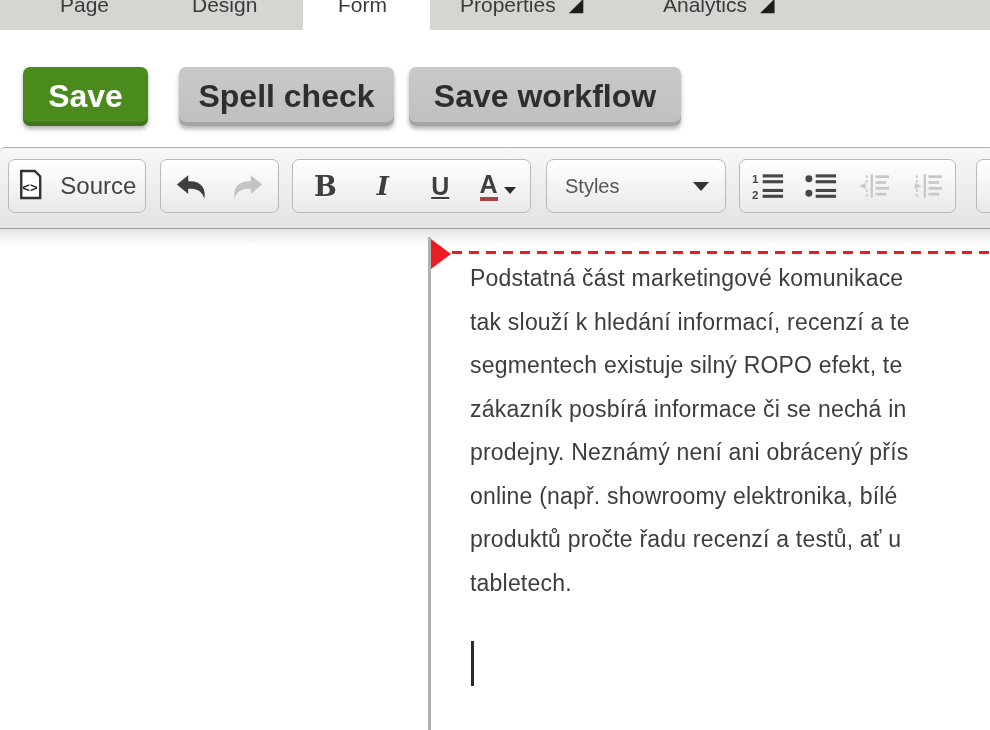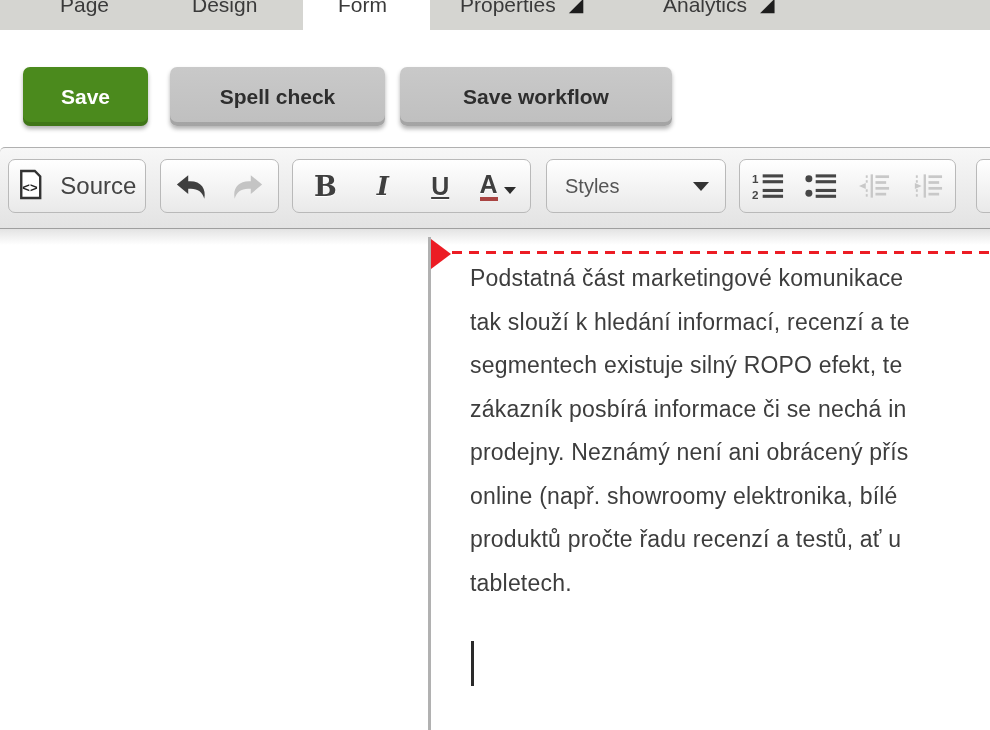--- a/index.html
+++ b/index.html
@@ -10,39 +10,39 @@
     -webkit-font-smoothing:antialiased;
   }
   
   .tabbar{position:absolute;left:0;top:0;width:990px;height:30px;background:#d5d5d1;overflow:hidden;}
   .tab-active-bg{position:absolute;left:303px;top:0;width:127px;height:30px;background:#ffffff;}
   .tab-label{position:absolute;top:-7px;font-size:21px;color:#3a3a3a;white-space:nowrap;display:inline-flex;align-items:flex-start;}
   .tab-arrow{font-size:19px;margin-left:13px;color:#1d1d1d;line-height:24px;}
   
   .btn{position:absolute;top:67px;height:59px;border-radius:7px;
        display:flex;align-items:center;justify-content:center;
-       font-size:21px;font-weight:bold;
+       font-size:32px;font-weight:bold;
        box-shadow:0 3px 4px rgba(0,0,0,.3), inset 0 -4px 0 rgba(0,0,0,.14);
        cursor:pointer;border:none;}
   .btn-save{left:23px;width:125px;background:#4b8a1d;color:#ffffff;}
-  .btn-gray{background:linear-gradient(#c9c9c9,#bfbfbf);color:#2e2e2e;}
+  .btn-gray{background:linear-gradient(#c9c9c9,#bfbfbf);color:#2e2e2e;margin-left:9px;}
   .btn-spell{left:170px;width:215px;}
   .btn-apply{left:400px;width:272px;}
   
   .toolbar{position:absolute;left:0;top:147px;width:990px;height:80px;
            background:linear-gradient(#f7f7f7,#e3e3e3);
            border-top:1px solid #b0b0b0;border-bottom:1px solid #9f9f9f;
            border-radius:5px 0 0 0;}
   .tgroup{position:absolute;top:11px;height:54px;border:1px solid #b9b9b9;border-radius:7px;
           background:linear-gradient(#ffffff,#e9e9e9);
           display:flex;align-items:center;justify-content:space-evenly;box-sizing:border-box;}
   .g-source{left:8px;width:138px;}
   .g-undo{left:160px;width:119px;}
   .g-font{left:292px;width:239px;}
-  .g-styles{left:546px;width:180px;justify-content:flex-start;cursor:pointer;}
+  .g-styles{left:546px;width:180px;justify-content:flex-start;cursor:pointer;border-radius:8px;}
   .g-list{left:739px;width:217px;}
   .g-more{left:976px;width:40px;}
   .src-label{font-size:24px;color:#444;margin-left:8px;}
   .tbtn{display:flex;align-items:center;justify-content:center;width:50px;height:46px;cursor:pointer;}
   .glyph-b{font-family:"DejaVu Serif",serif;font-weight:bold;font-size:27px;color:#3f3f3f;text-shadow:0 1px 0 #fff;}
   .glyph-i{font-family:"DejaVu Serif",serif;font-weight:bold;font-style:italic;font-size:26px;color:#3f3f3f;text-shadow:0 1px 0 #fff;}
   .glyph-u{font-weight:bold;font-size:25px;color:#3f3f3f;text-decoration:underline;text-shadow:0 1px 0 #fff;}
   .glyph-a{font-weight:bold;font-size:25px;color:#3f3f3f;border-bottom:4px solid #a94442;line-height:26px;text-shadow:0 1px 0 #fff;}
   .mini-caret{width:0;height:0;border-left:6px solid transparent;border-right:6px solid transparent;
               border-top:7px solid #2c2c2c;margin-left:6px;margin-top:8px;}

